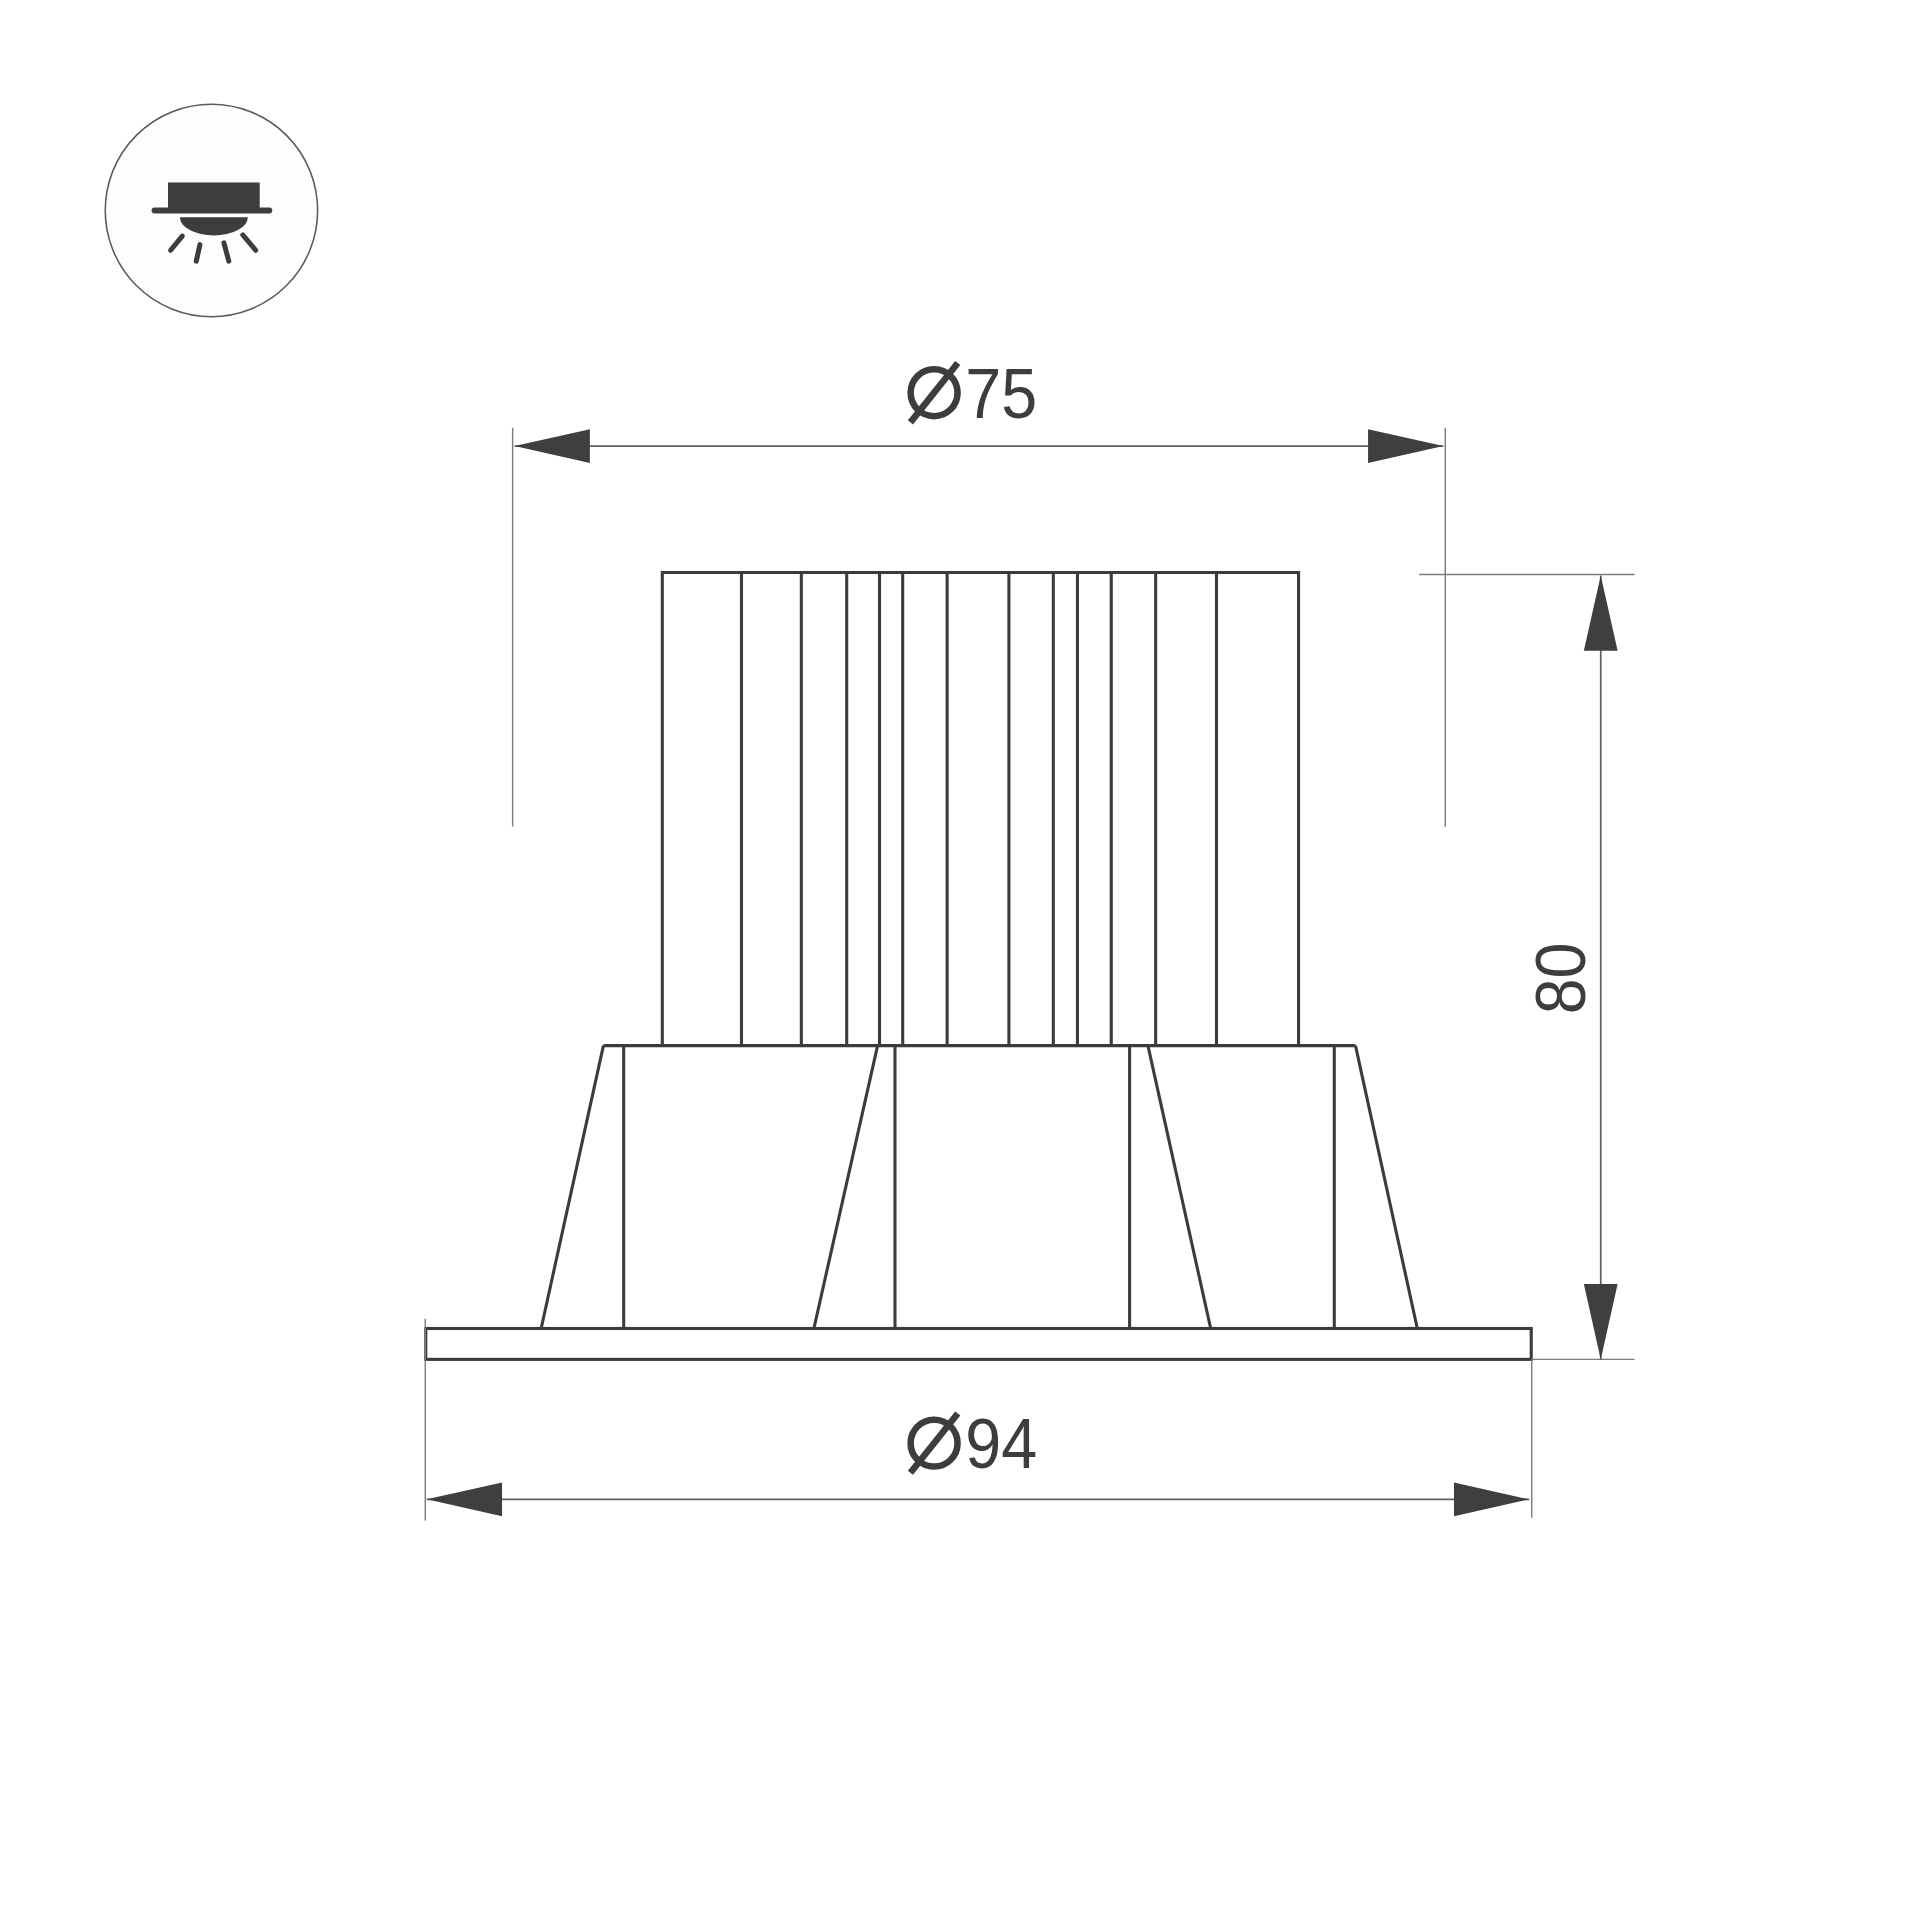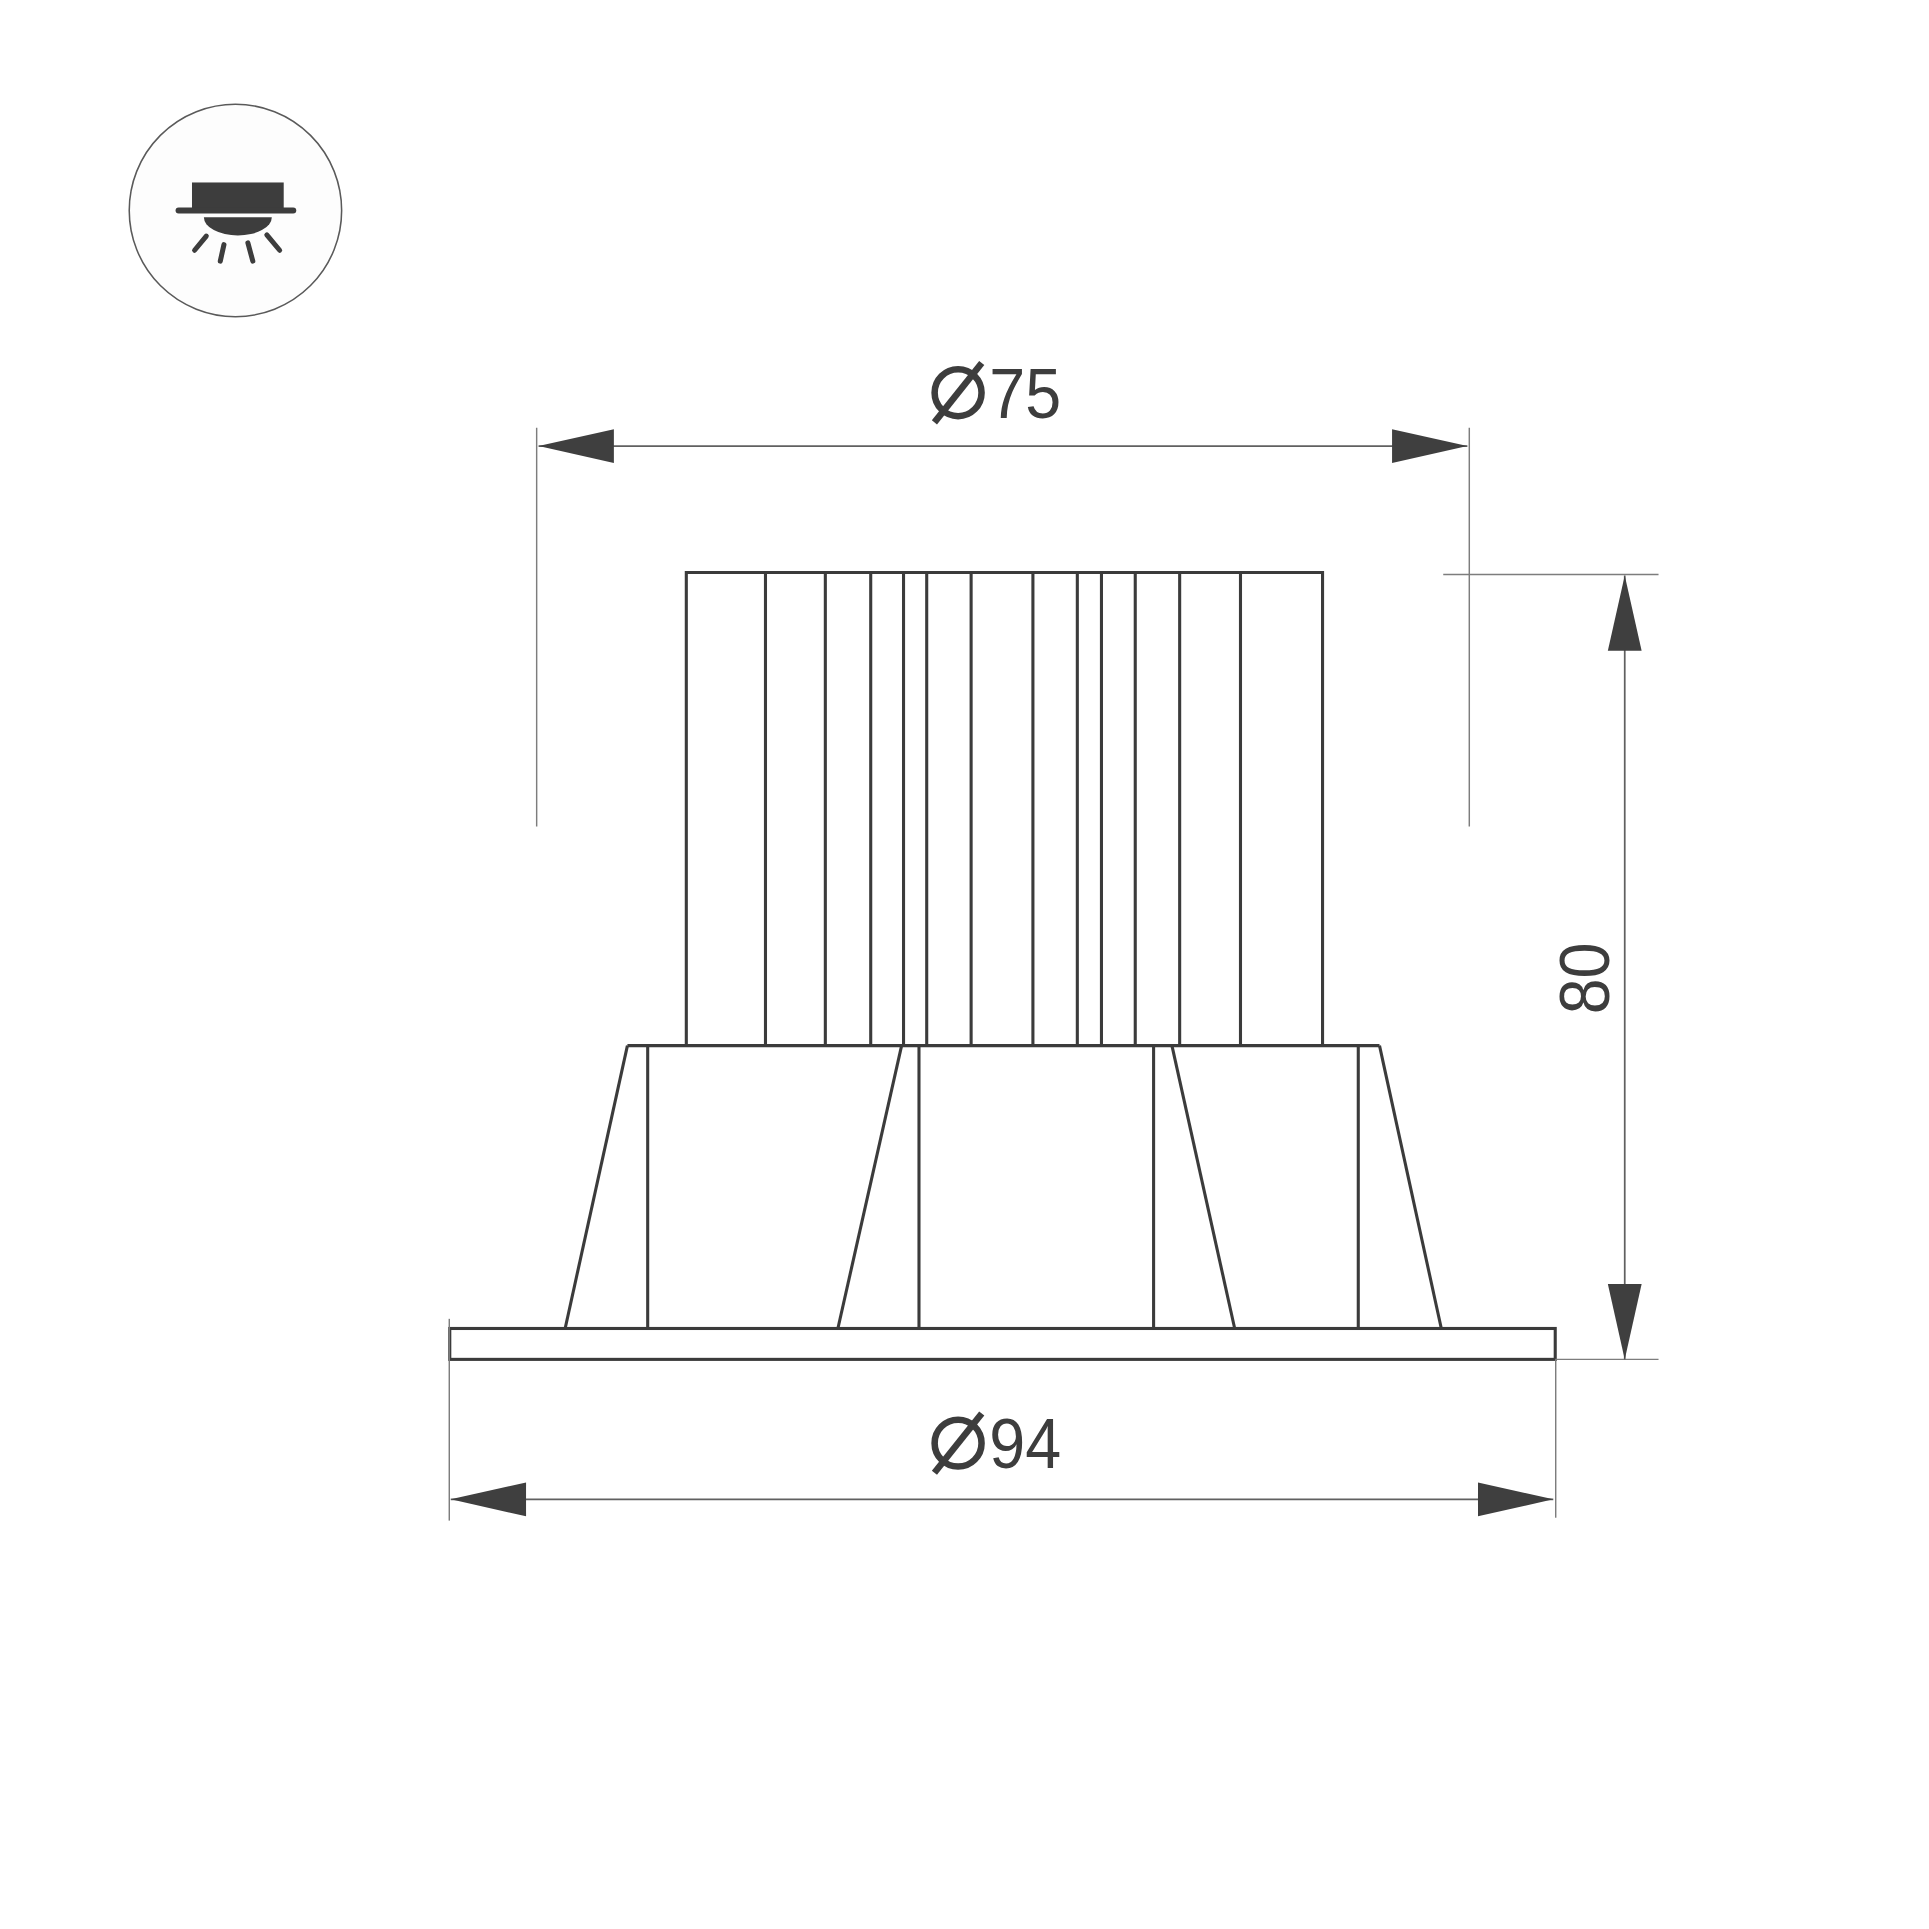--- a/index.html
+++ b/index.html
@@ -1,16 +1,16 @@
 <!DOCTYPE html>
 <html><head>
 <meta charset="utf-8">
 <style>
   html,body{margin:0;padding:0;background:#ffffff;}
-  .page{width:1581px;height:1929px;position:relative;background:#ffffff;padding-left:24px;}
+  .page{width:1581px;height:1929px;position:relative;background:#ffffff;}
   text{font-family:"Liberation Sans",sans-serif;fill:#3d3d3d;}
 </style>
 </head>
 <body>
 <div class="page">
 <svg width="1929" height="1929" viewBox="0 0 1998 1998" xmlns="http://www.w3.org/2000/svg">
 
   <rect x="0" y="0" width="1998" height="1998" fill="#ffffff"></rect>
 
   <circle cx="219" cy="218" r="110" fill="#fdfdfd" stroke="#5a5a5a" stroke-width="1.6"></circle>

